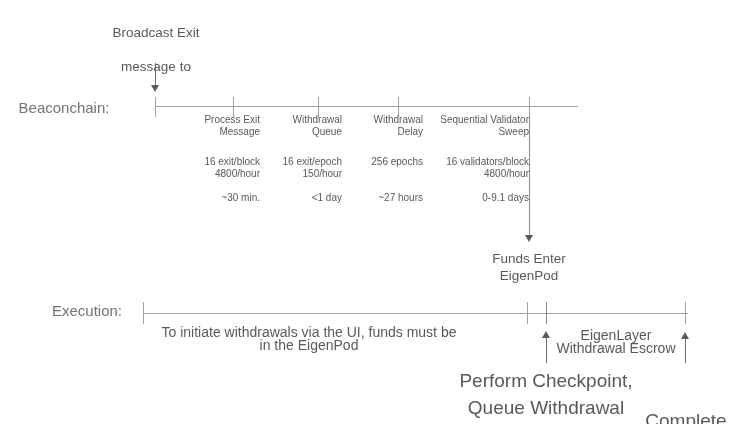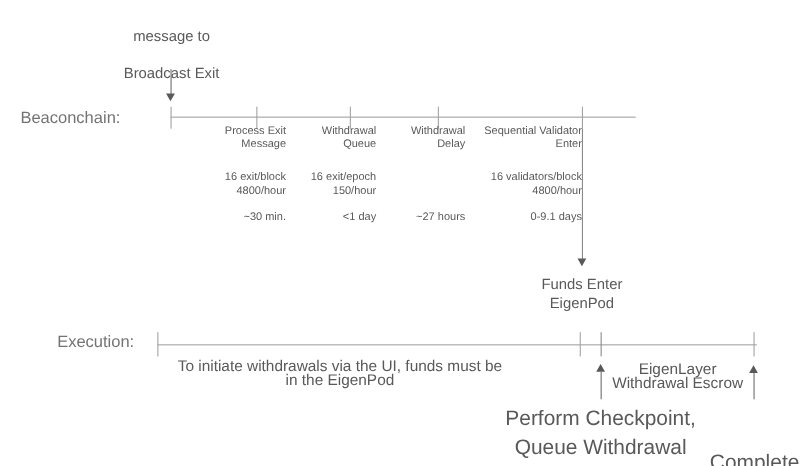--- a/index.html
+++ b/index.html
@@ -30,22 +30,22 @@
   .seg .r{position:absolute;top:42px;width:100%;white-space:pre-line;}
   .seg .d{position:absolute;top:78px;width:100%;white-space:pre-line;}
   .squiggle{text-decoration:underline;text-decoration-style:wavy;
     text-decoration-color:#cc6666;text-decoration-thickness:1px;
     text-underline-offset:2px;}
 </style>
 </head>
 <body>
 
 <div class="abs ctr big" style="left:156px;top:7px;">
+  <div>Broadcast Exit</div>
   <div>message to</div>
-  <div>Broadcast Exit</div>
 </div>
 
 <div class="stem" style="left:155px;top:63px;height:23px;"></div>
 <div class="arrow-down" style="left:151px;top:85px;"></div>
 
 <div class="row-label" style="left:0;top:99px;width:128px;text-align:center;">Beaconchain:</div>
 <div class="hline" style="left:155px;top:106px;width:423px;"></div>
 <div class="tick" style="left:155px;top:97px;"></div>
 <div class="tick" style="left:233px;top:97px;"></div>
 <div class="tick" style="left:318px;top:97px;"></div>
@@ -62,25 +62,26 @@
 <div class="seg" style="left:276px;">
   <div class="t">Withdrawal
 Queue</div>
   <div class="r">16 exit/epoch
 150/hour</div>
   <div class="d">&lt;1 day</div>
 </div>
 <div class="seg" style="left:357px;">
   <div class="t">Withdrawal
 Delay</div>
+  <div class="r">256 epochs</div>
   <div class="d">~27 hours</div>
 </div>
 <div class="seg" style="left:463px;">
   <div class="t">Sequential Validator
-Enter</div>
+Sweep</div>
   <div class="r">16 validators/block
 4800/hour</div>
   <div class="d">0-9.1 days</div>
 </div>
 
 <div class="stem" style="left:529px;top:117px;height:119px;background:#8a8a8a;"></div>
 <div class="arrow-down" style="left:525px;top:235px;"></div>
 <div class="abs ctr big" style="left:529px;top:250px;">Funds Enter
 EigenPod</div>
 

